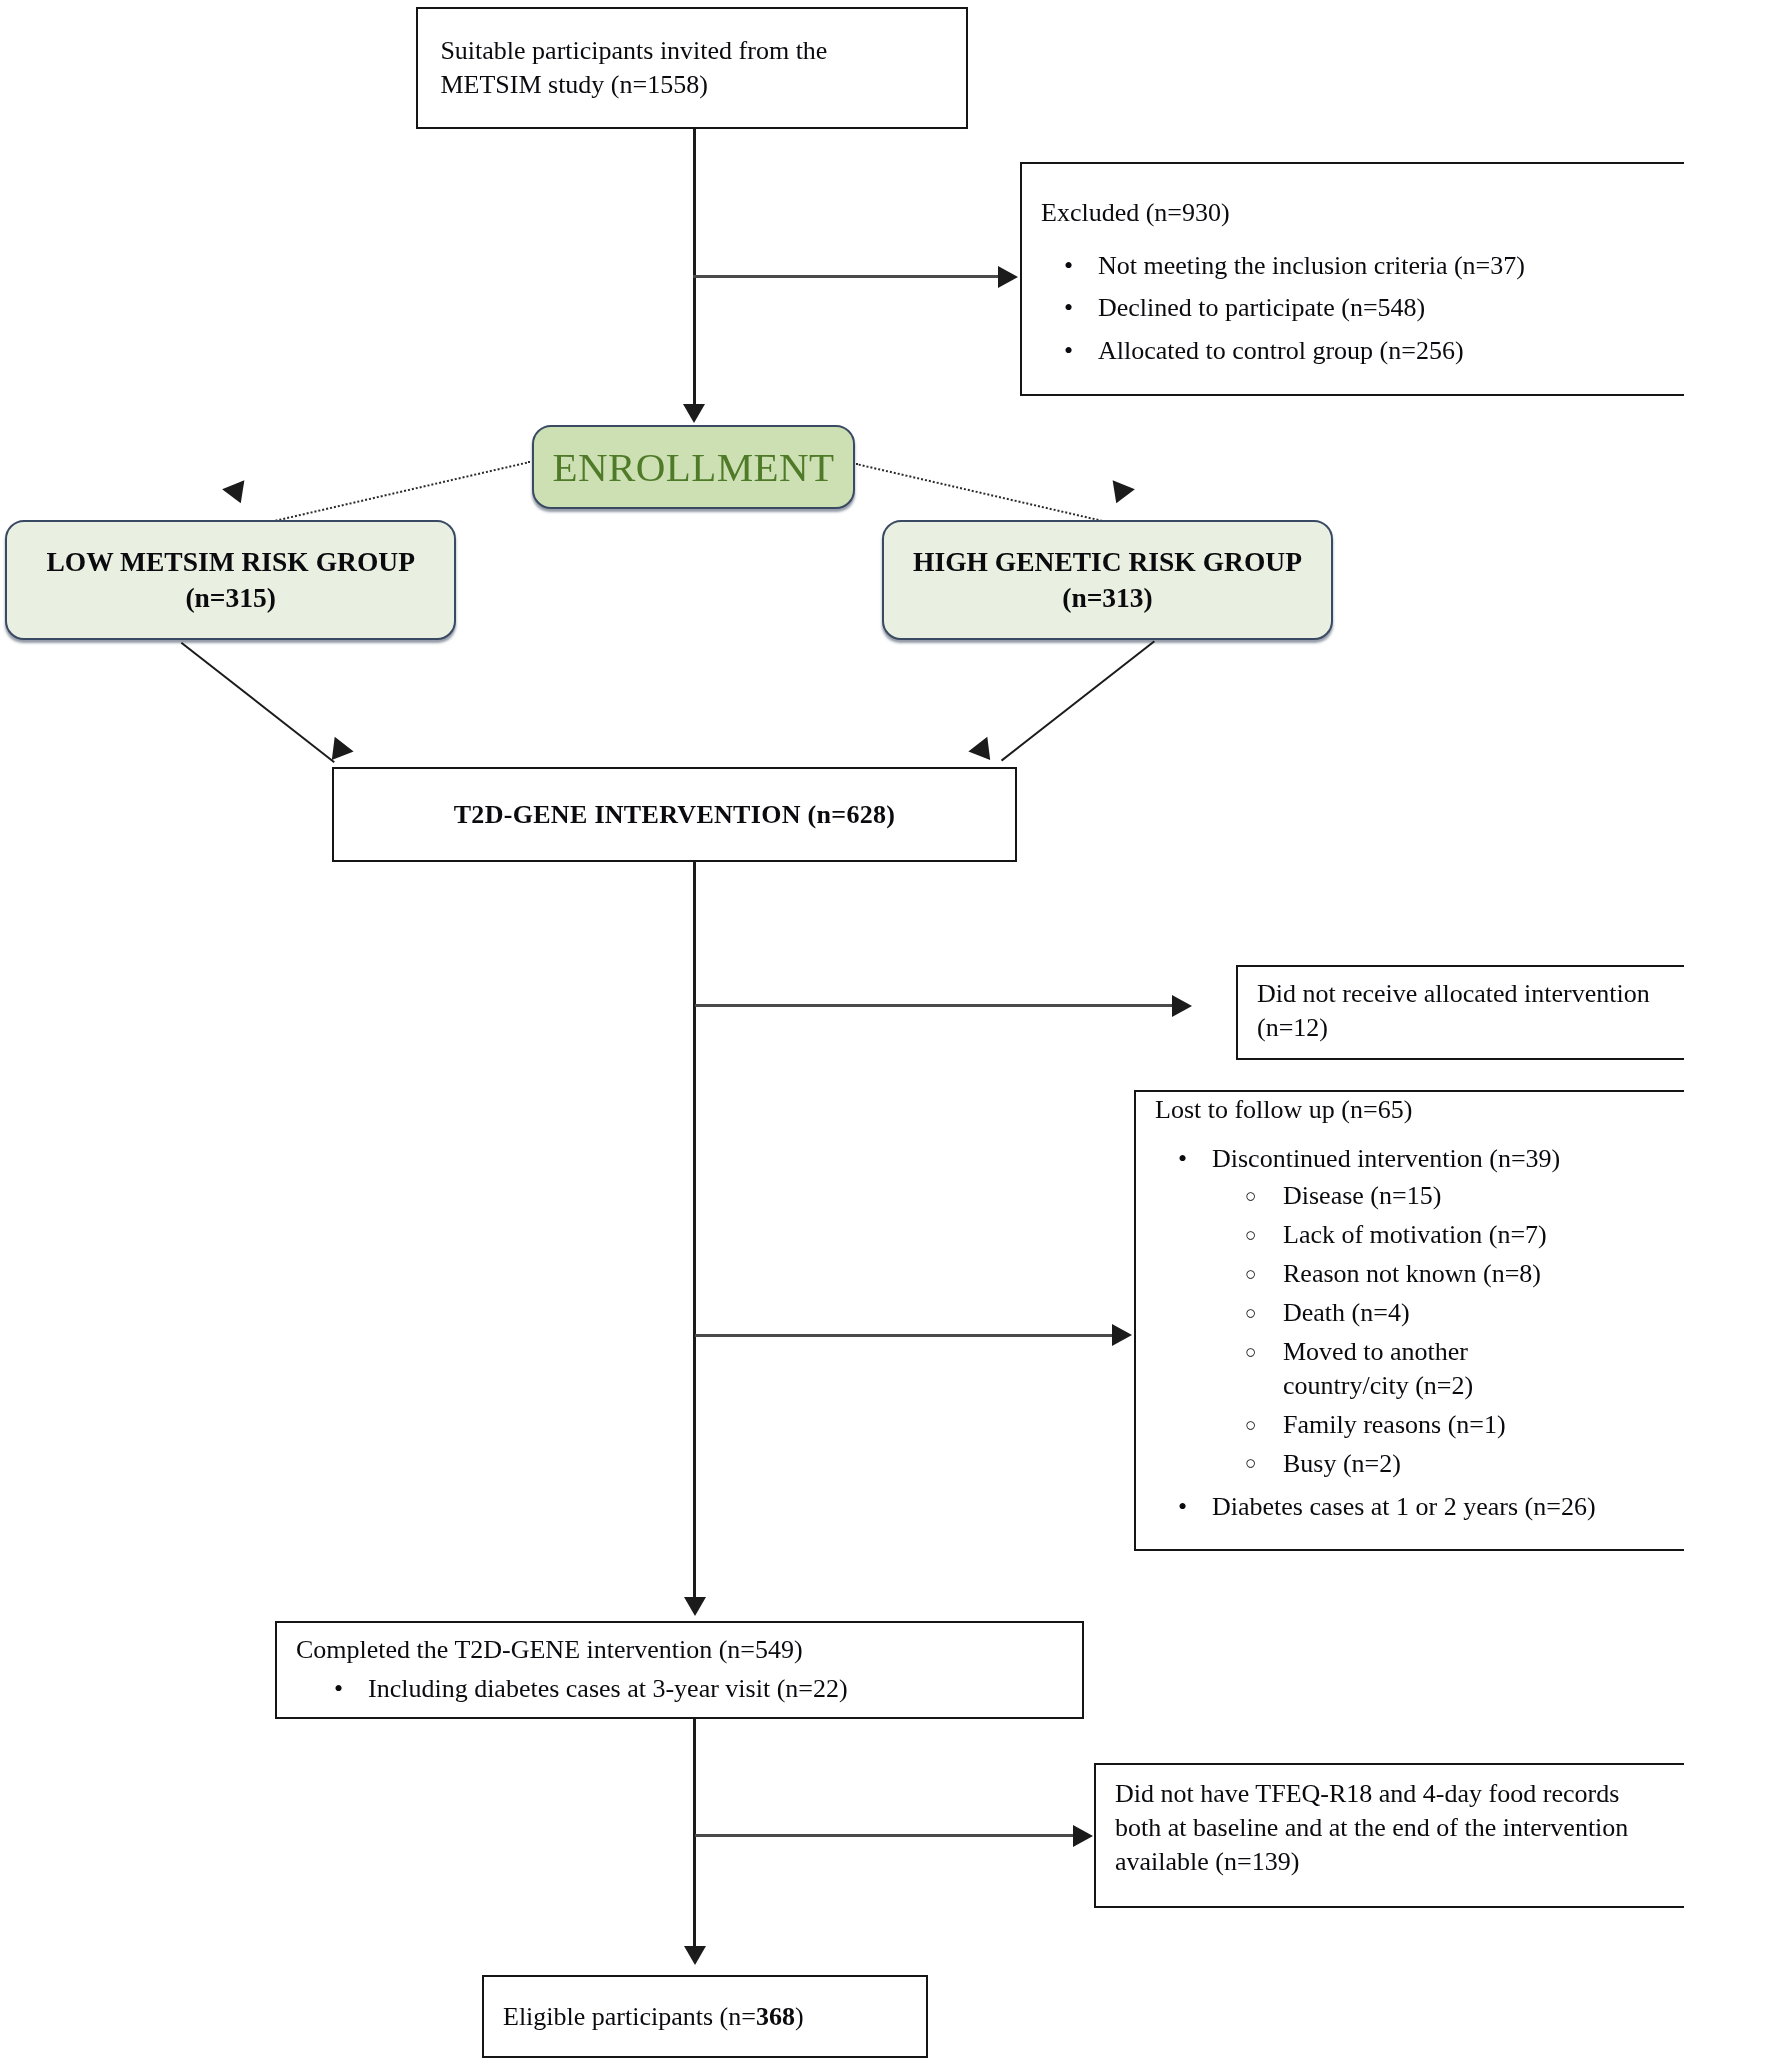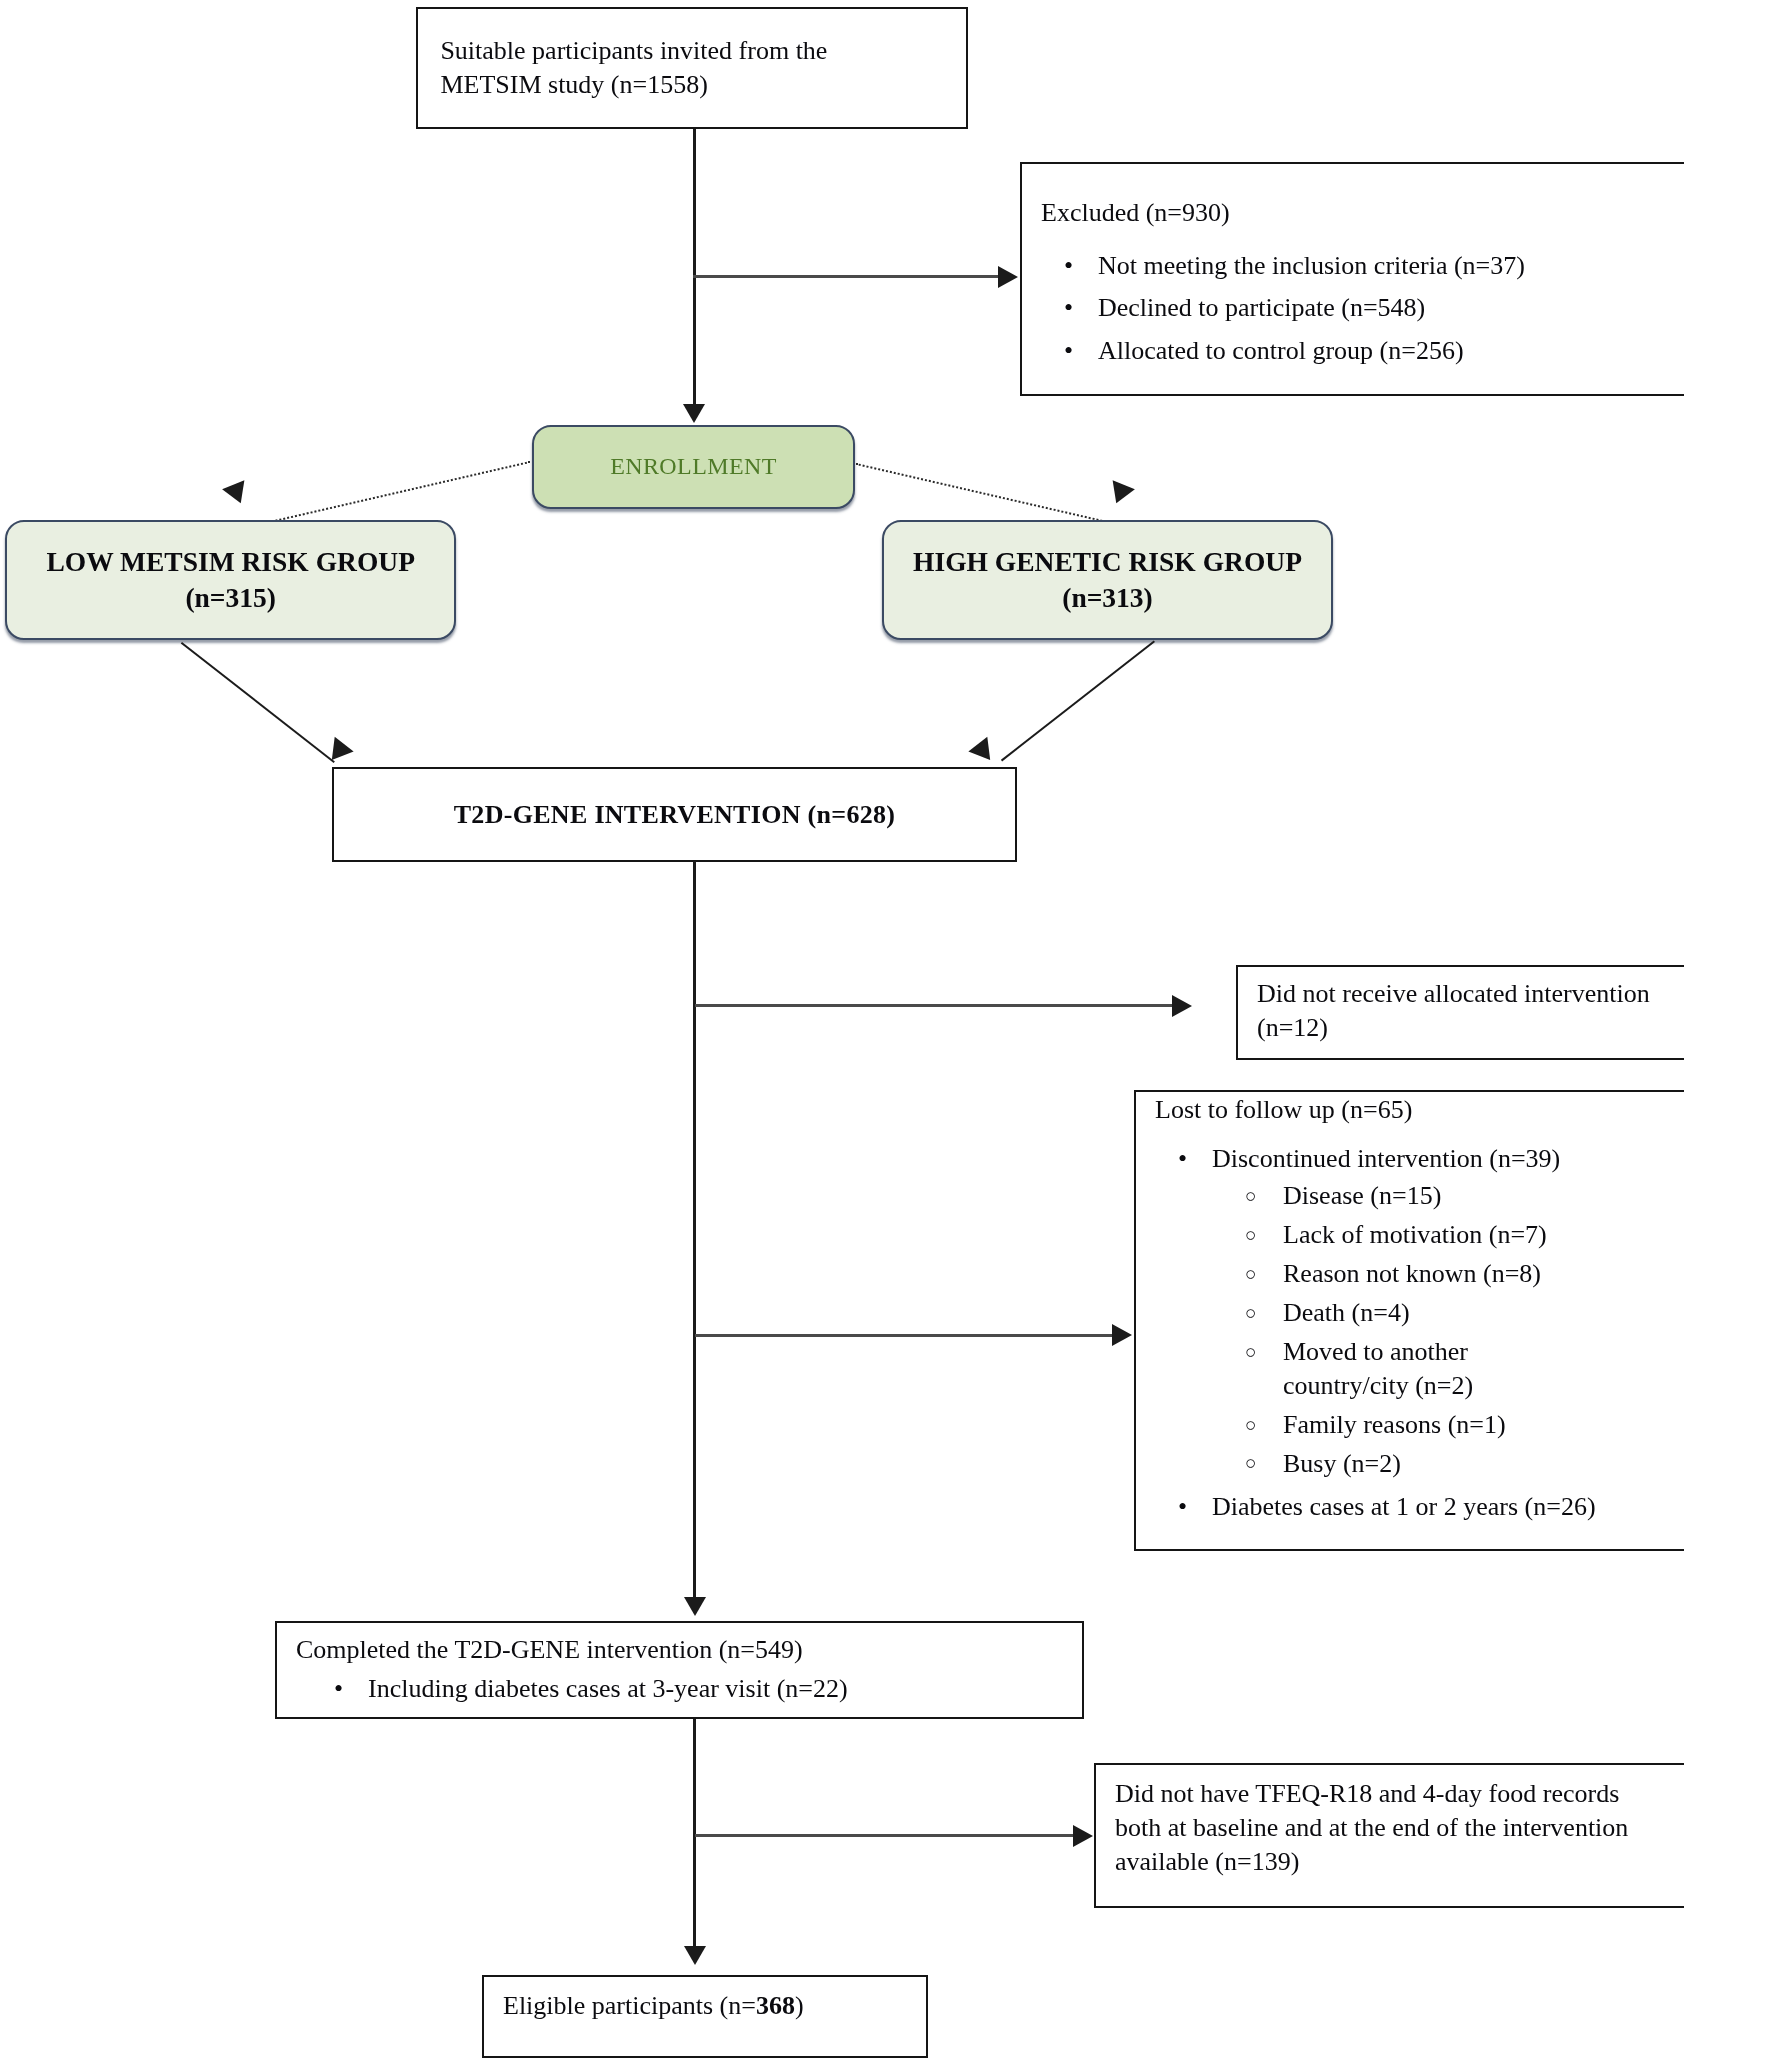--- a/index.html
+++ b/index.html
@@ -48,21 +48,21 @@
     display: flex;
     align-items: center;
     justify-content: center;
     text-align: center;
     line-height: 1.32;
     box-shadow: 0 3.4px 2.6px -0.9px rgba(60,72,95,.55);
   }
   .greenbox.enroll {
     background: #cde0b4;
     color: #4f7a28;
-    font-size: 24px;
+    font-size: 41px;
     letter-spacing: 0.4px;
     justify-content: center;
   }
   .greenbox.grp {
     background: #e9efe1;
     color: #0b0b0f;
     font-size: 27.5px;
     font-weight: 700;
   }
 
@@ -249,20 +249,20 @@
 
   <div class="hline" style="left:695px; top:1834px; width:379px;"></div>
   <div class="arrow-right" style="left:1073px; top:1825px;"></div>
 
   <div class="box" style="left:1094px; top:1763px; width:675px; height:145px; padding-top:12px;">
     <span class="ttl">Did not have TFEQ-R18 and 4-day food records</span>
     <span class="ttl">both at baseline and at the end of the intervention</span>
     <span class="ttl">available (n=139)</span>
   </div>
 
-  <div class="box" style="left:482px; top:1975px; width:446px; height:83px; display:flex; ">
+  <div class="box" style="left:482px; top:1975px; width:446px; height:83px; display:flex; align-items:center;">
     <span>
       <span>Eligible participants (n=</span><b class="bold368">368</b><span>)</span>
     </span>
   </div>
 
 </div>
 
 
 </body></html>

